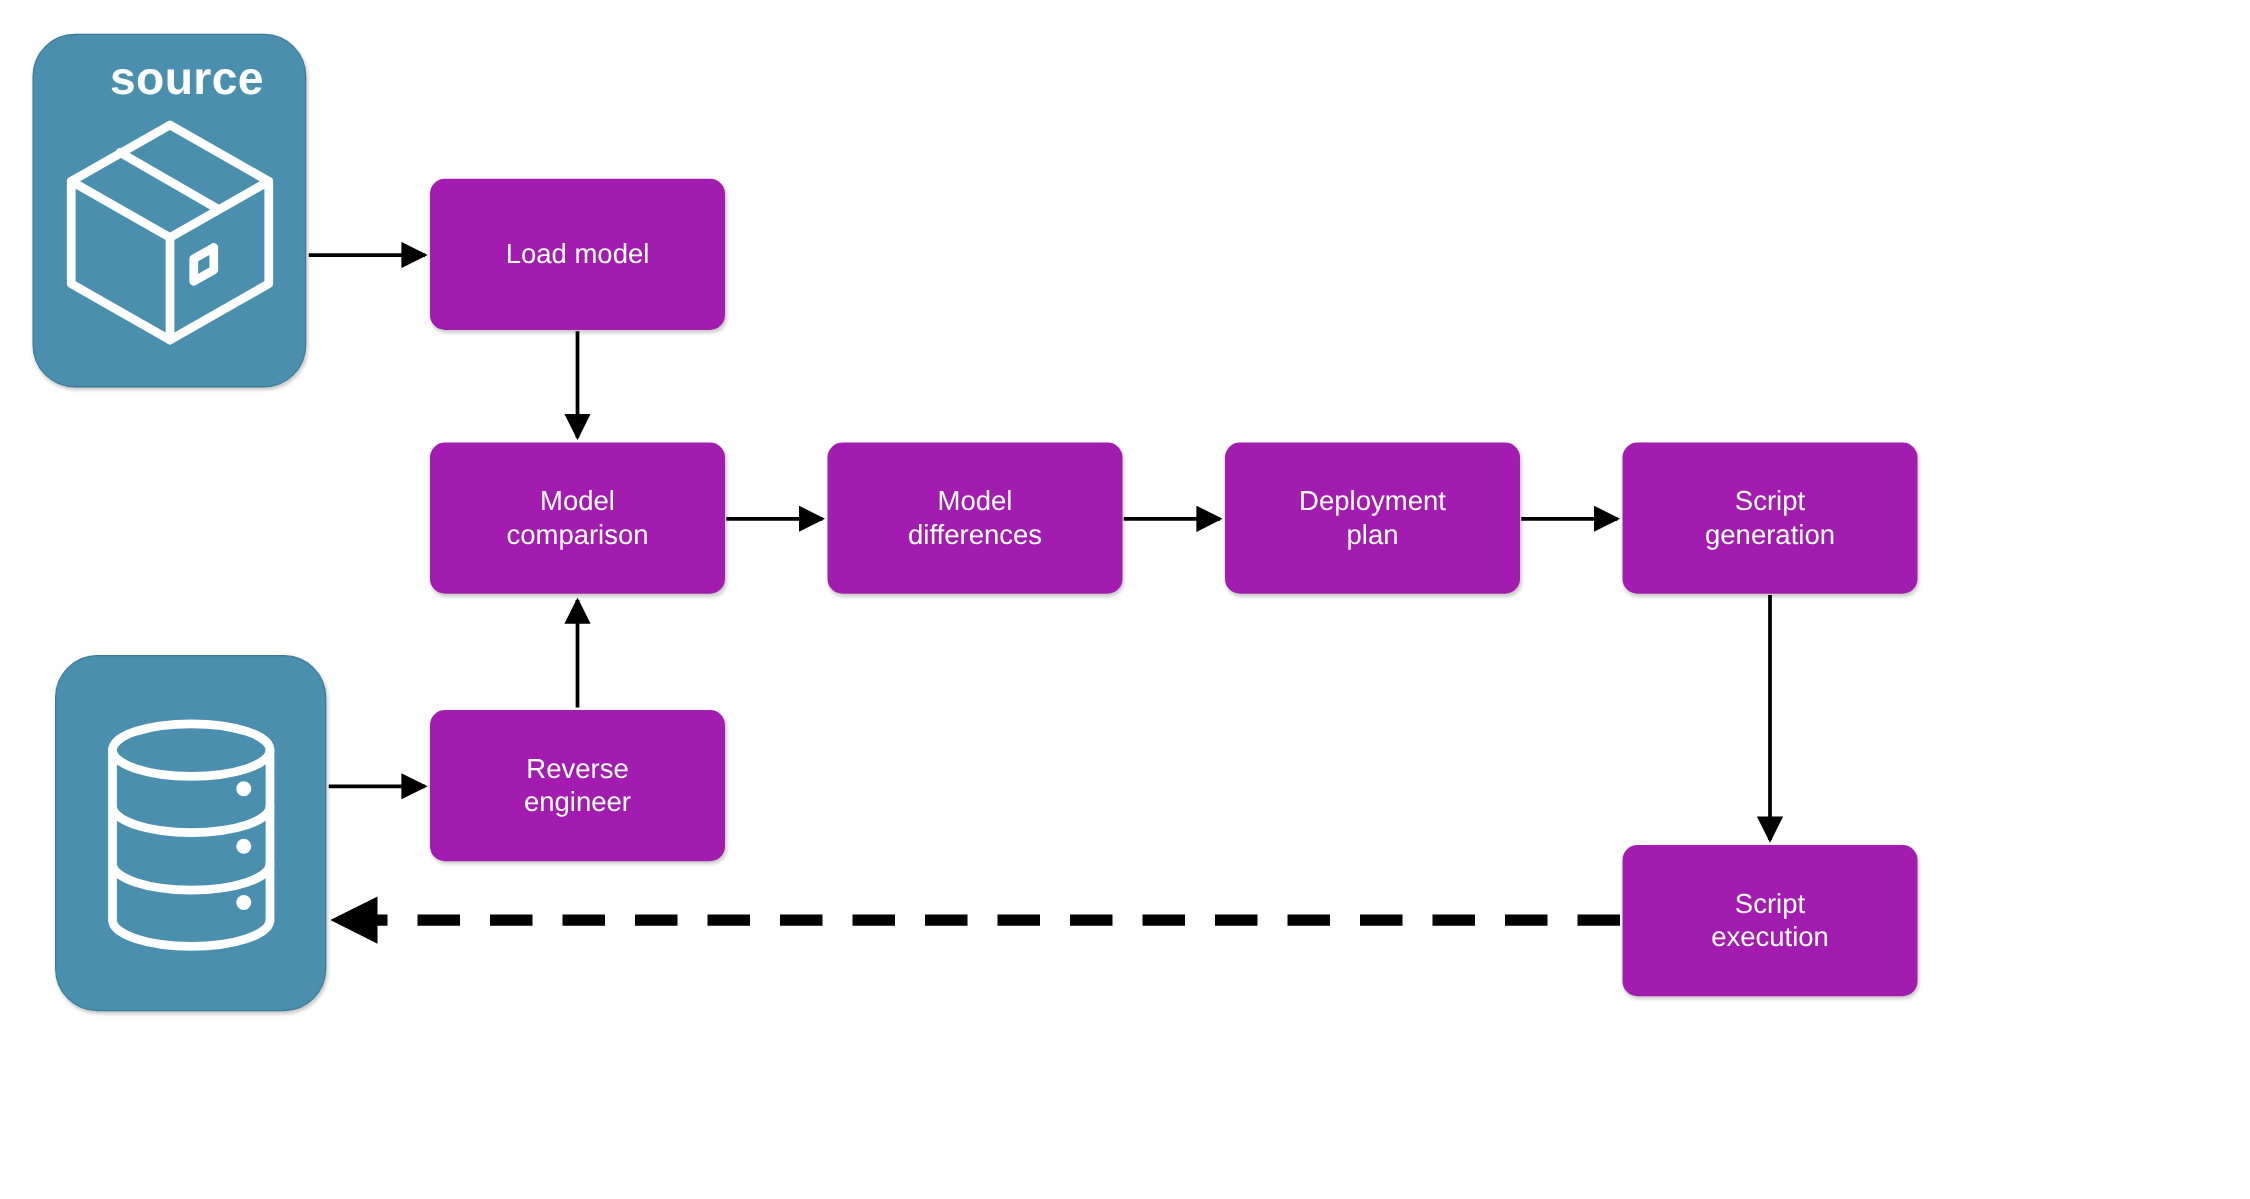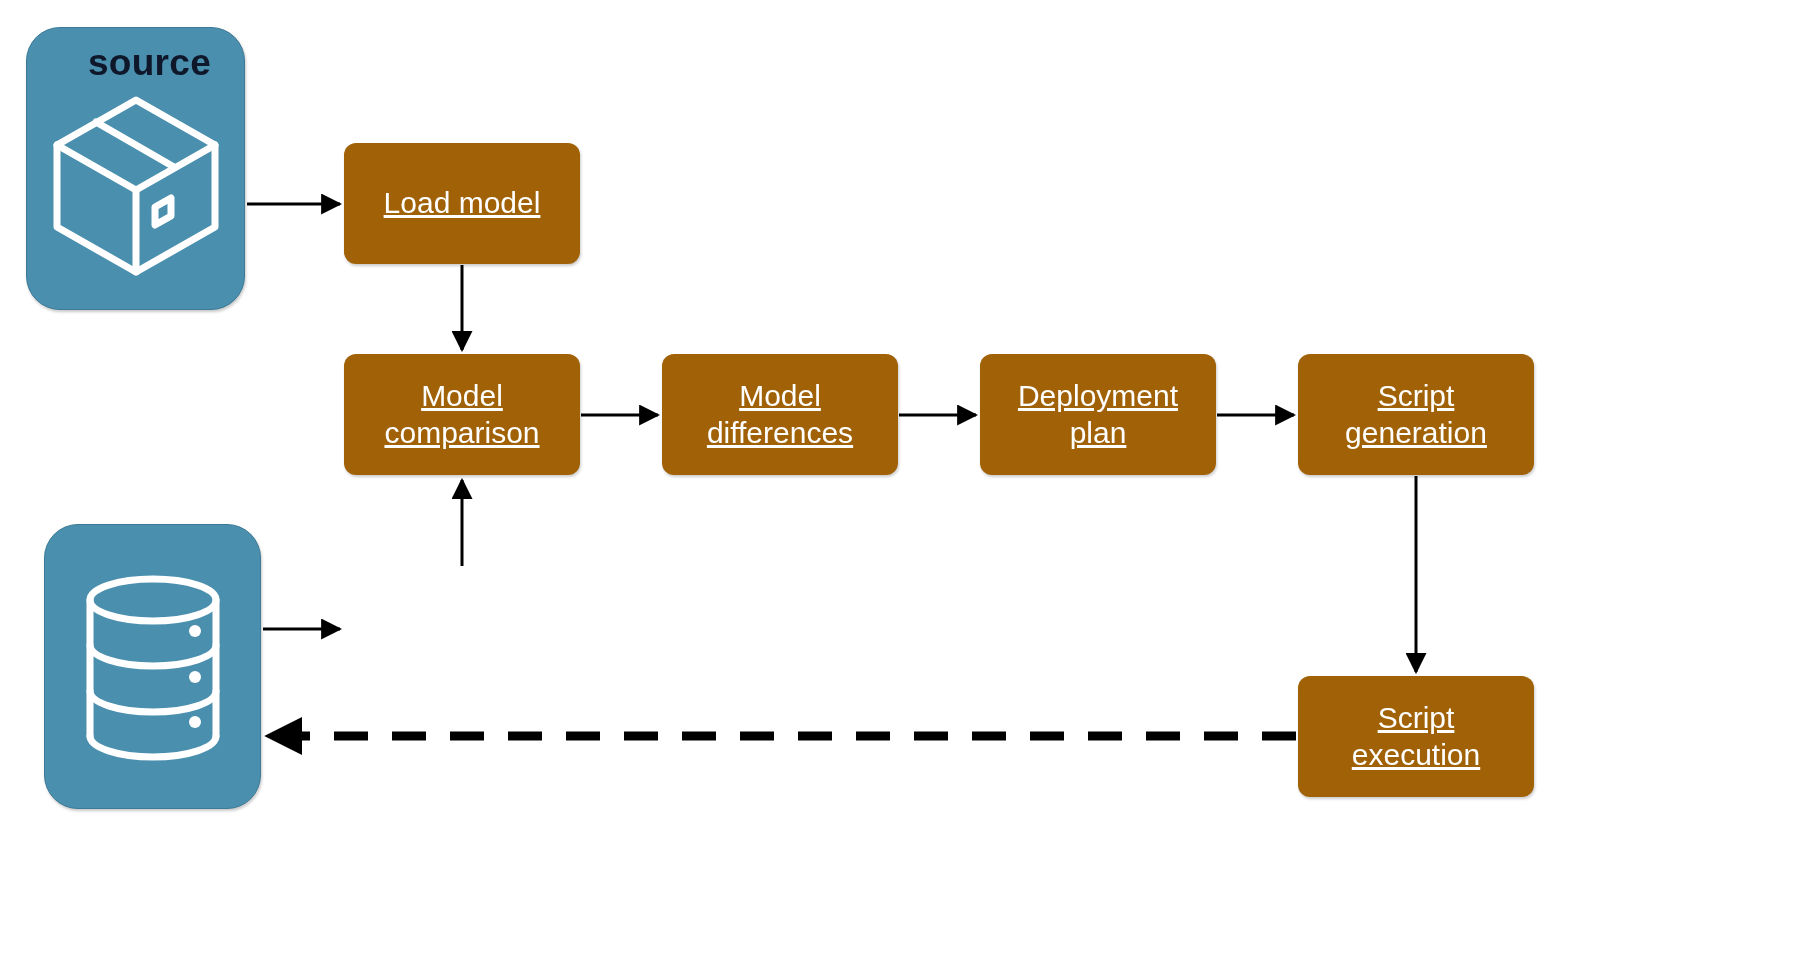--- a/index.html
+++ b/index.html
@@ -23,52 +23,51 @@
     background: #4A8FAE;
     border: 1px solid #3C7A97;
     border-radius: 34px;
     box-sizing: border-box;
     display: flex;
     flex-direction: column;
     align-items: center;
     box-shadow: 1px 2px 3px rgba(0,0,0,0.22);
   }
   .endpoint-label {
-    color: #0f172a;
+    color: #ffffff;
     font-weight: bold;
     font-size: 37px;
     letter-spacing: 0.3px;
     line-height: 1;
     text-align: center;
     width: 100%;
     margin-left: 28px;
   }
   .endpoint-icon {
     flex: 1 1 auto;
     display: flex;
     align-items: center;
     justify-content: center;
     width: 100%;
   }
   
   .node {
     position: absolute;
-    background: #a16207;
+    background: #a21caf;
     border-radius: 12px;
     box-sizing: border-box;
     display: flex;
     align-items: center;
     justify-content: center;
     text-align: center;
     color: #ffffff;
-    font-size: 30px;
+    font-size: 22px;
     line-height: 1.22;
     padding: 4px 8px;
     box-shadow: 1px 2px 3px rgba(0,0,0,0.20);
-    text-decoration: underline;
   }
   .node-label { display: block; white-space: pre-line; }
   
   #connectors {
     position: absolute;
     left: 0;
     top: 0;
     width: 1800px;
     height: 959px;
     pointer-events: none;
@@ -165,19 +164,23 @@
   <div class="node" style="left:980px; top:354px; width:236px; height:121px;">
     <span class="node-label">Deployment
 plan</span>
   </div>
 
   <div class="node" style="left:1298px; top:354px; width:236px; height:121px;">
     <span class="node-label">Script
 generation</span>
   </div>
 
+  <div class="node" style="left:344px; top:568px; width:236px; height:121px;">
+    <span class="node-label">Reverse
+engineer</span>
+  </div>
 
   <div class="node" style="left:1298px; top:676px; width:236px; height:121px;">
     <span class="node-label">Script
 execution</span>
   </div>
 
 </div>
 
 </body></html>

